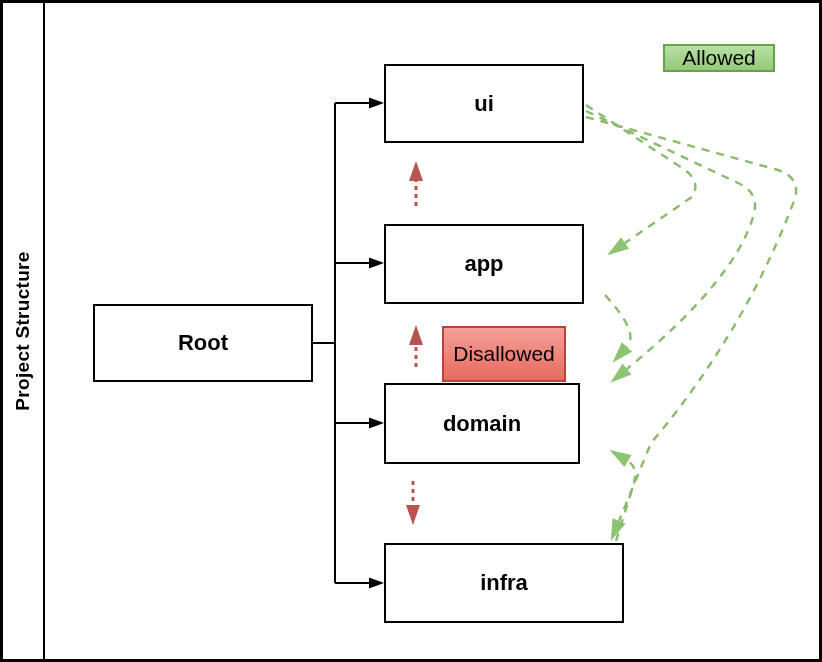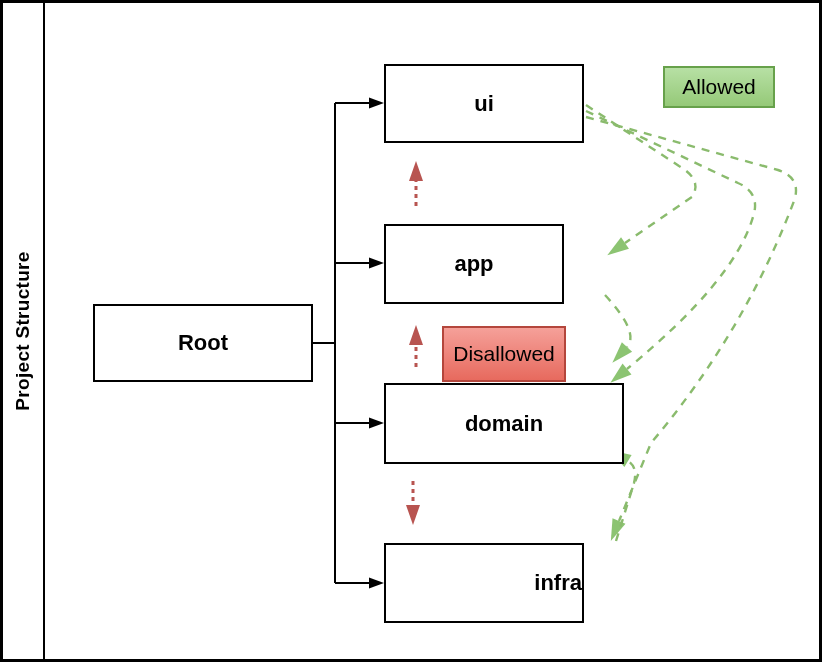--- a/index.html
+++ b/index.html
@@ -30,35 +30,34 @@
   .node{
     position:absolute;
     box-sizing:border-box;
     background:#fff;
     border:2px solid #000;
     display:flex;align-items:center;justify-content:center;
     font-size:22px;color:#000;font-weight:bold;
   }
   #node-root  {left:90px; top:301px;width:220px;height:78px;}
   #node-ui    {left:381px;top:61px; width:200px;height:79px;}
-  #node-app   {left:381px;top:221px;width:180px;height:80px;}
-  #node-domain{left:381px;top:380px;width:240px;height:81px;}
-  #node-infra {left:381px;top:540px;width:200px;height:80px;justify-content:flex-end;}
+  #node-app   {left:381px;top:221px;width:200px;height:80px;}
+  #node-domain{left:381px;top:380px;width:196px;height:81px;}
+  #node-infra {left:381px;top:540px;width:240px;height:80px;}
   
   .badge{
     position:absolute;
     box-sizing:border-box;
     display:flex;align-items:center;justify-content:center;
     font-size:21px;color:#000;
   }
   #badge-allowed{
-    left:660px;top:41px;width:112px;height:42px;
+    left:660px;top:41px;width:112px;height:28px;
     background:linear-gradient(var(--allowed-fill-top,#b7e0a4),var(--allowed-fill-bottom,#95c978));
     border:2px solid var(--allowed-border,#67a14b);
-    margin-top:22px;
   }
   #badge-disallowed{
     left:439px;top:323px;width:124px;height:56px;
     background:linear-gradient(var(--disallowed-fill-top,#f5a099),var(--disallowed-fill-bottom,#e76a5e));
     border:2px solid var(--disallowed-border,#b4463c);
   }
   
   #edges{position:absolute;left:0;top:0;width:822px;height:662px;pointer-events:none;}
   .tree-line   {stroke:var(--tree-color,#000);stroke-width:2;fill:none;}
   .green-line  {stroke:var(--allowed-color,#8abb6d);stroke-width:2.4;fill:none;

